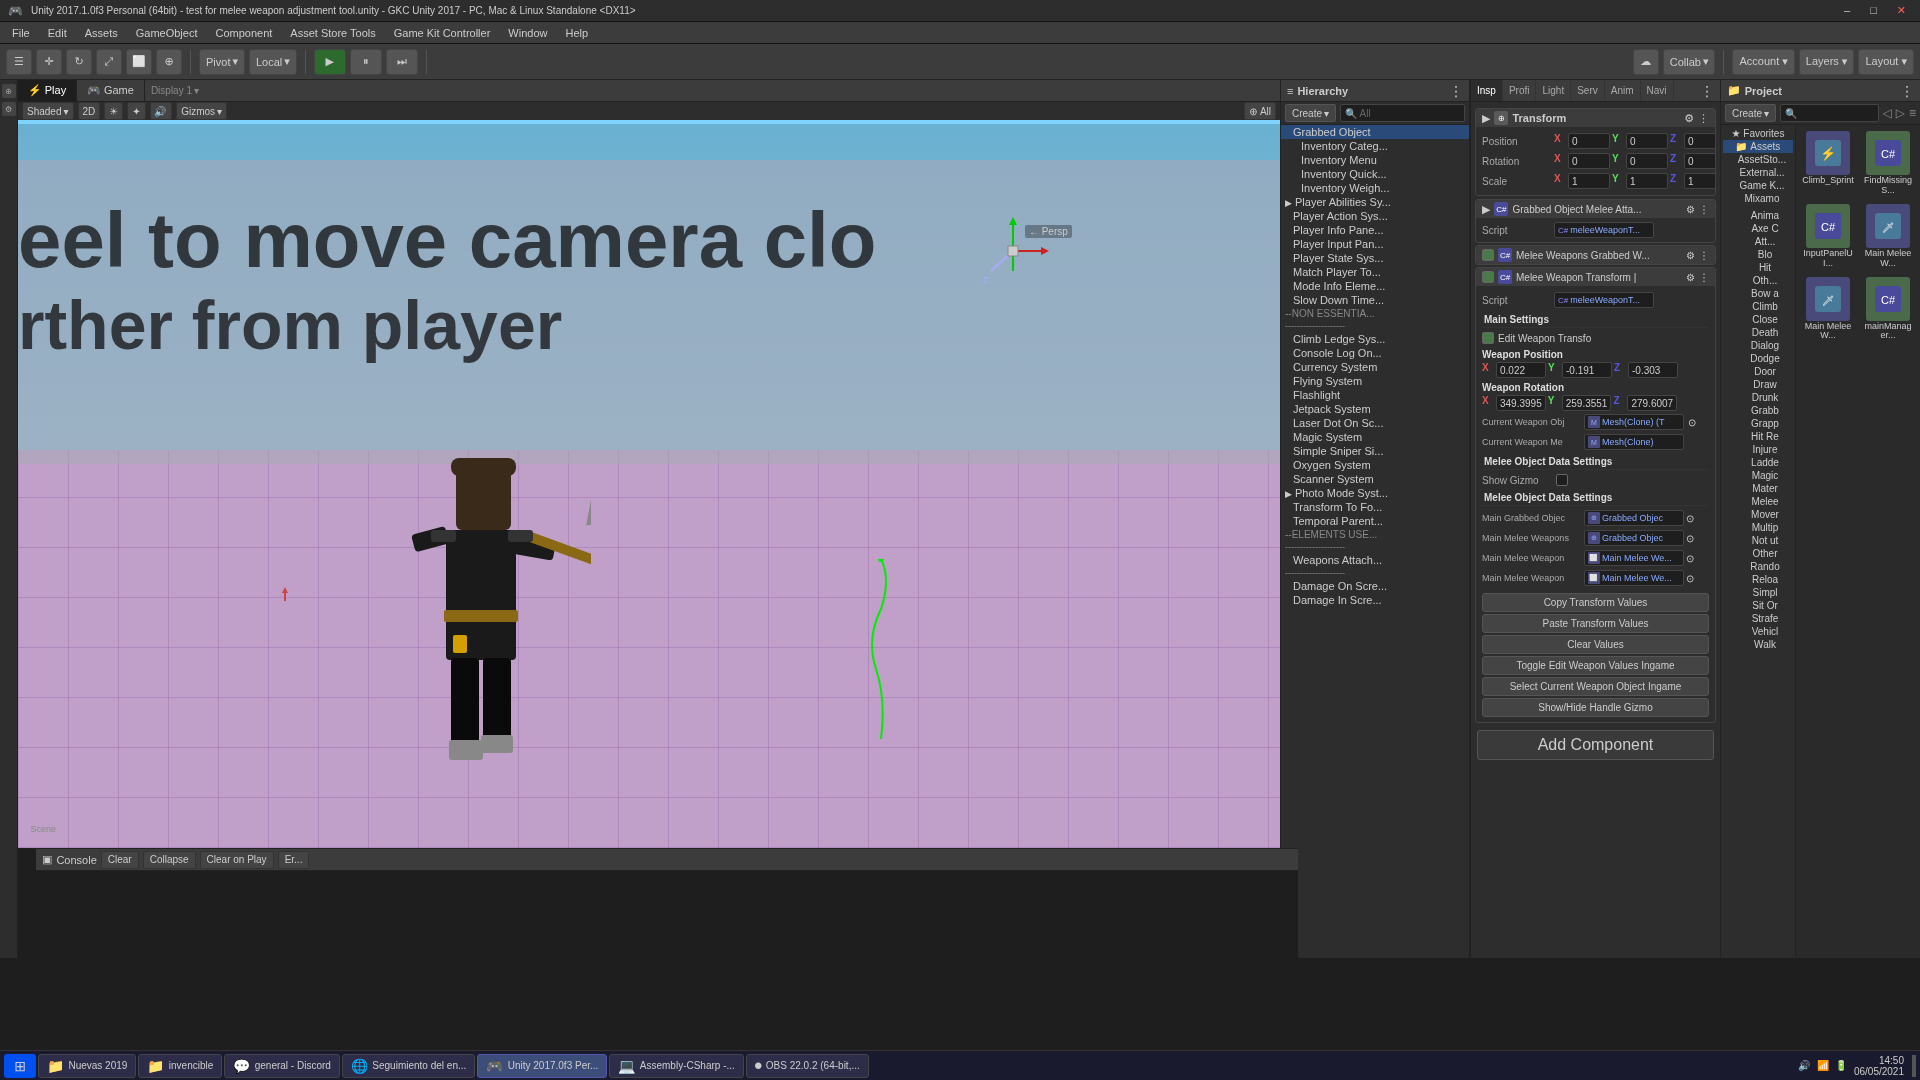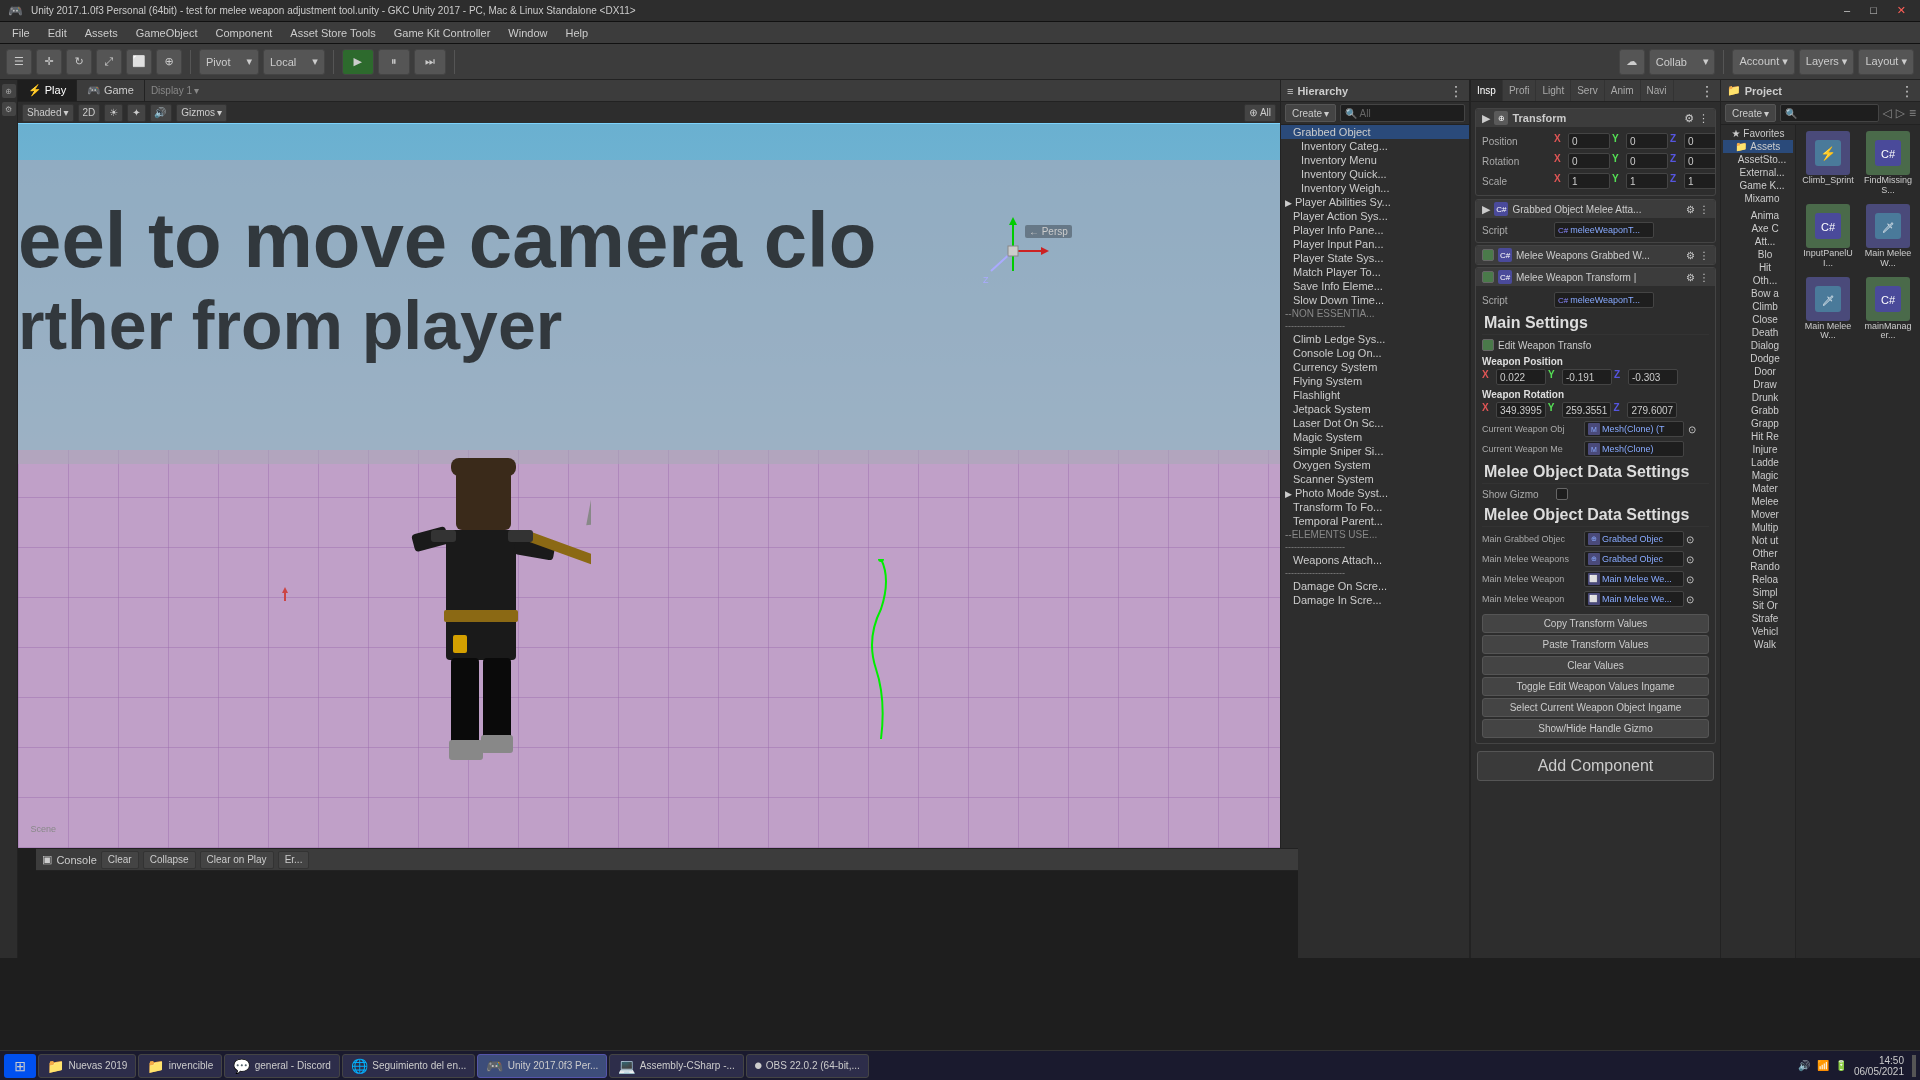--- a/index.html
+++ b/index.html
@@ -10,36 +10,36 @@
 
     
     #menubar { width: 100%; height: 22px; background: #3c3c3c; display: flex; align-items: center; padding: 0 4px; gap: 2px; border-bottom: 1px solid #111; }
     .menu-item { padding: 2px 8px; cursor: pointer; border-radius: 2px; font-size: 11px; color: #ccc; }
 
     
     #toolbar { width: 100%; height: 36px; background: #3c3c3c; display: flex; align-items: center; padding: 0 6px; gap: 4px; border-bottom: 1px solid #222; }
     .toolbar-btn { height: 26px; min-width: 26px; background: #555; border: 1px solid #444; border-radius: 3px; display: flex; align-items: center; justify-content: center; cursor: pointer; font-size: 11px; color: #ccc; padding: 0 4px; }
     .toolbar-separator { width: 1px; height: 24px; background: #555; margin: 0 4px; }
     .toolbar-play { background: #2d5a2d; }
-    .toolbar-dropdown { display: flex; align-items: center; gap: 16px; background: #555; border: 1px solid #444; border-radius: 3px; padding: 2px 6px; cursor: pointer; height: 26px; }
+    .toolbar-dropdown { display: flex; align-items: center; gap: 2px; background: #555; border: 1px solid #444; border-radius: 3px; padding: 2px 6px; cursor: pointer; height: 26px; }
     .toolbar-right { margin-left: auto; display: flex; align-items: center; gap: 4px; }
 
     
     #main-layout { display: flex; width: 100%; height: calc(1080px - 22px - 22px - 36px - 30px); }
 
     
     #left-panel { width: 18px; background: #2d2d2d; border-right: 1px solid #222; display: flex; flex-direction: column; align-items: center; padding: 4px 0; gap: 4px; }
     .left-tool { width: 14px; height: 14px; background: #444; border-radius: 2px; cursor: pointer; display: flex; align-items: center; justify-content: center; font-size: 8px; color: #aaa; }
 
     
     #center-area { flex: 1; display: flex; flex-direction: column; min-width: 0; }
     #scene-tabs { height: 22px; background: #3c3c3c; display: flex; align-items: center; border-bottom: 1px solid #222; }
     .scene-tab { padding: 2px 10px; cursor: pointer; font-size: 11px; color: #ccc; border-right: 1px solid #222; height: 100%; display: flex; align-items: center; }
     .scene-tab.active { background: #1e1e1e; color: #fff; }
-    .scene-toolbar { height: 22px; background: #2d2d2d; display: flex; align-items: center; padding: 0 4px; gap: 4px; border-bottom: 1px solid #7dd3fc; }
+    .scene-toolbar { height: 22px; background: #2d2d2d; display: flex; align-items: center; padding: 0 4px; gap: 4px; border-bottom: 4px solid #7dd3fc; }
     .scene-toolbar-btn { height: 18px; background: #444; border: 1px solid #333; border-radius: 2px; display: flex; align-items: center; padding: 0 4px; cursor: pointer; font-size: 10px; color: #ccc; gap: 2px; }
 
     #scene-view { flex: 1; background: #87ceeb; position: relative; overflow: hidden; }
 
     
     #hierarchy { width: 190px; background: #2d2d2d; border-left: 1px solid #222; border-right: 1px solid #222; display: flex; flex-direction: column; }
     #hierarchy-header { height: 22px; background: #3c3c3c; display: flex; align-items: center; padding: 0 6px; border-bottom: 1px solid #222; gap: 4px; }
     #hierarchy-list { flex: 1; overflow-y: auto; }
     .h-item { padding: 1px 4px 1px 12px; cursor: pointer; font-size: 11px; color: #ccc; white-space: nowrap; overflow: hidden; text-overflow: ellipsis; }
     .h-item.selected { background: #2a4a7a; }
@@ -53,21 +53,21 @@
     .insp-tab.active { color: #fff; background: #2d2d2d; }
     #inspector-content { flex: 1; overflow-y: auto; padding: 4px; }
     .insp-row { display: flex; align-items: center; padding: 2px 0; font-size: 10px; gap: 2px; }
     .insp-label { color: #aaa; min-width: 70px; font-size: 10px; }
     .insp-field { background: #1e1e1e; border: 1px solid #444; border-radius: 2px; height: 16px; display: flex; align-items: center; padding: 0 3px; font-size: 10px; color: #ccc; min-width: 40px; }
     .insp-xyz { display: flex; gap: 2px; }
     .xyz-label { width: 12px; font-size: 10px; font-weight: bold; }
     .xyz-label.x { color: #e05555; }
     .xyz-label.y { color: #55e055; }
     .xyz-label.z { color: #5555e0; }
-    .insp-section { font-weight: bold; padding: 4px 2px 2px; color: #ddd; font-size: 16px; border-bottom: 1px solid #333; margin-bottom: 2px; }
+    .insp-section { font-weight: bold; padding: 4px 2px 2px; color: #ddd; font-size: 10px; border-bottom: 1px solid #333; margin-bottom: 2px; }
     .insp-btn { width: 100%; background: #444; border: 1px solid #555; border-radius: 3px; padding: 3px 6px; cursor: pointer; font-size: 10px; color: #ccc; text-align: center; margin: 1px 0; }
     .checkbox { width: 12px; height: 12px; background: #1e1e1e; border: 1px solid #666; border-radius: 2px; display: inline-block; }
     .checkbox.checked { background: #4a7a4a; }
     .component-box { border: 1px solid #444; border-radius: 3px; margin: 2px 0; overflow: hidden; }
     .comp-header { background: #3c3c3c; padding: 2px 6px; display: flex; align-items: center; gap: 4px; font-size: 11px; cursor: pointer; }
 
     
     #project { width: 200px; background: #2d2d2d; display: flex; flex-direction: column; border-left: 1px solid #222; }
     #project-header { height: 22px; background: #3c3c3c; display: flex; align-items: center; padding: 0 6px; border-bottom: 1px solid #222; gap: 4px; }
     #project-content { flex: 1; overflow-y: auto; display: flex; gap: 0; }
@@ -322,21 +322,21 @@
       <div class="h-item" style="padding-left:20px;">Inventory Categ...</div>
       <div class="h-item" style="padding-left:20px;">Inventory Menu</div>
       <div class="h-item" style="padding-left:20px;">Inventory Quick...</div>
       <div class="h-item" style="padding-left:20px;">Inventory Weigh...</div>
       <div class="h-item" style="padding-left:4px;"><span class="arrow">▶</span>Player Abilities Sy...</div>
       <div class="h-item">Player Action Sys...</div>
       <div class="h-item">Player Info Pane...</div>
       <div class="h-item">Player Input Pan...</div>
       <div class="h-item">Player State Sys...</div>
       <div class="h-item">Match Player To...</div>
-      <div class="h-item">Save Info Eleme...</div>
+      <div class="h-item">Mode Info Eleme...</div>
       <div class="h-item">Slow Down Time...</div>
       <div class="h-divider">--NON ESSENTIA...</div>
       <div class="h-divider" style="font-size:9px;">--------------------</div>
       <div class="h-item">Climb Ledge Sys...</div>
       <div class="h-item">Console Log On...</div>
       <div class="h-item">Currency System</div>
       <div class="h-item">Flying System</div>
       <div class="h-item">Flashlight</div>
       <div class="h-item">Jetpack System</div>
       <div class="h-item">Laser Dot On Sc...</div>

